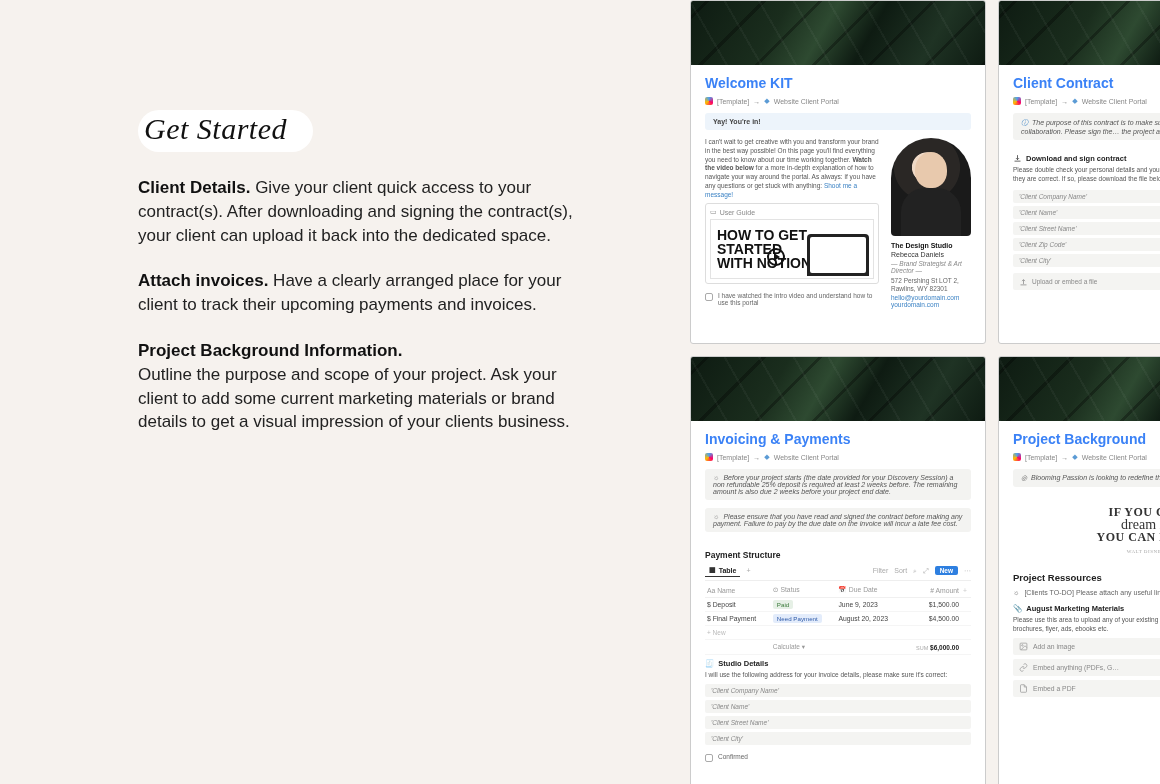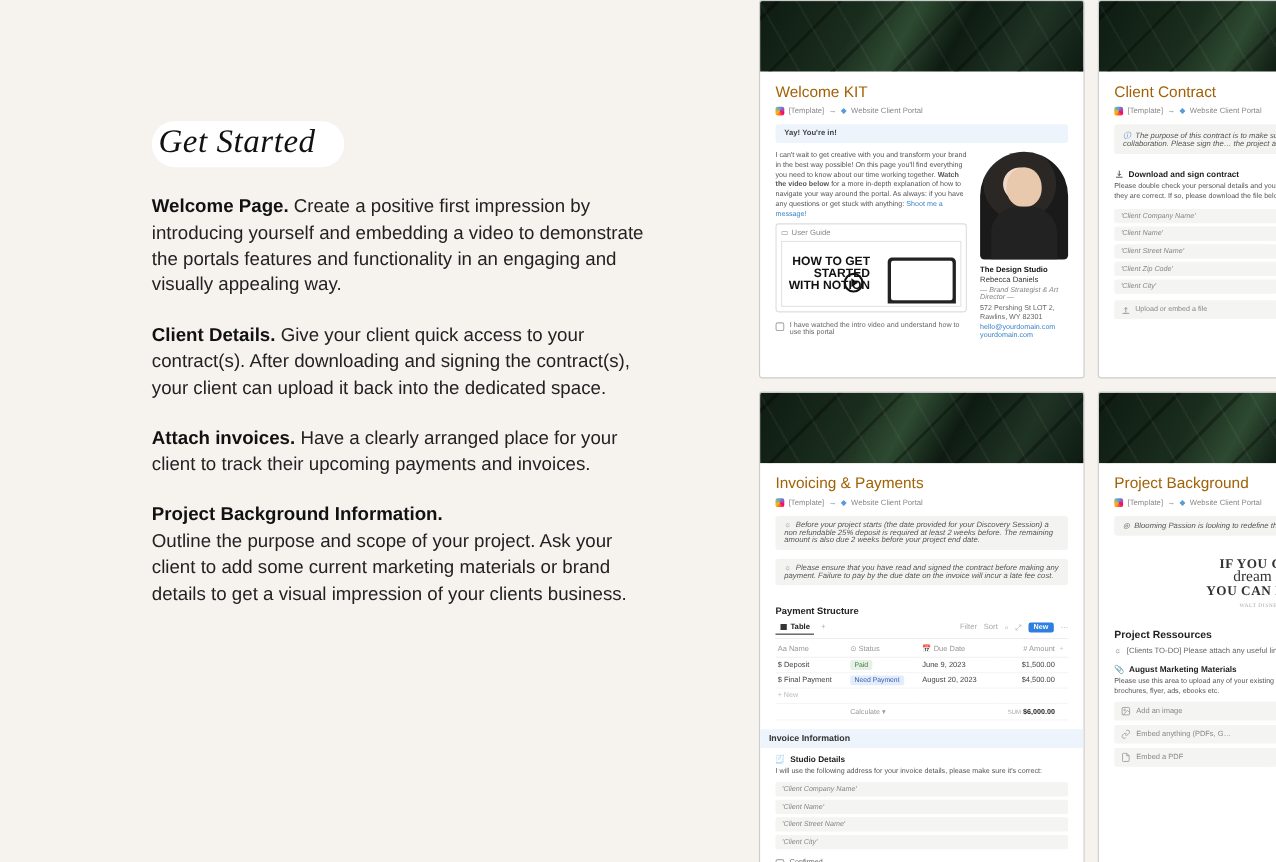--- a/index.html
+++ b/index.html
@@ -62,32 +62,32 @@
     position:relative;
   }
   .banner::after{
     content:"";
     position:absolute;inset:0;
     background:
      repeating-linear-gradient(60deg, rgba(255,255,255,.04) 0 2px, transparent 2px 30px),
      repeating-linear-gradient(-45deg, rgba(0,0,0,.3) 0 3px, transparent 3px 40px);
   }
   .card-body { padding:10px 14px; flex:1; overflow:hidden; }
-  .card h2 { font-size:14px; font-weight:400; color:#a16207; margin-bottom:6px; }
+  .card h2 { font-size:14px; font-weight:700; color:#3b82f6; margin-bottom:6px; }
   .crumb { font-size:7px; color:#888; margin-bottom:8px; display:flex; align-items:center; gap:4px; }
   .crumb .ic { width:8px;height:8px;background:conic-gradient(#4aa3f0,#f06,#fb0,#4aa3f0);border-radius:2px; }
   .crumb .diamond{color:#5b9bd5;}
   .callout { background:#edf4fb; border-radius:3px; padding:5px 8px; font-size:7px; color:#444; margin-bottom:8px; font-weight:600; }
   .callout.plain{background:#f3f3f1;font-weight:400;font-style:italic;color:#555;}
   .small { font-size:6.5px;color:#555;line-height:1.35; margin-bottom:4px;}
   .columns { display:flex; gap:12px; }
   .vid-box{border:1px solid #ddd;border-radius:3px;padding:4px;flex:1;}
   .vid-title{font-size:7px;color:#888;margin-bottom:3px;display:flex;align-items:center;gap:3px;}
   .vid-thumb{height:60px;background:#fff;border:1px solid #e3e3e3;display:flex;align-items:center;justify-content:flex-start;position:relative;}
-  .vid-thumb .txt{font-size:11px;font-weight:800;line-height:1;margin-left:6px;color:#111;text-align:right;}
+  .vid-thumb .txt{font-size:14px;font-weight:800;line-height:1;margin-left:6px;color:#111;}
   .play{width:18px;height:18px;border-radius:50%;border:2px solid #111;display:flex;align-items:center;justify-content:center;position:absolute;left:56px;top:28px;}
   .play::after{content:"";border-left:6px solid #111;border-top:4px solid transparent;border-bottom:4px solid transparent;margin-left:2px;}
   .laptop{position:absolute;right:4px;bottom:2px;width:62px;height:42px;background:#222;border-radius:4px 4px 0 0;}
   .laptop::after{content:"";position:absolute;inset:3px;background:#fff;border-radius:2px;}
   .check-row{display:flex;gap:5px;align-items:flex-start;margin-top:8px;font-size:6.5px;color:#666;}
   .chk{width:8px;height:8px;border:1px solid #aaa;border-radius:2px;flex-shrink:0;margin-top:1px;}
   .portrait-wrap{width:80px;flex-shrink:0;}
   .portrait{width:80px;height:98px;background:radial-gradient(circle at 45% 30%, #efd9c6 0 18%, #2a2725 19% 40%, #1a1a1a 41% 100%);border-radius:40px 40px 4px 4px;margin-bottom:6px;position:relative;overflow:hidden;}
   .portrait::after{content:"";position:absolute;bottom:0;left:10px;right:10px;height:48px;background:#222;border-radius:24px 24px 0 0;}
   .portrait::before{content:"";position:absolute;top:14px;left:24px;width:32px;height:36px;background:#e8c9ad;border-radius:50% 50% 45% 45%;}
@@ -127,21 +127,20 @@
   a.inline{color:#3b82c4;}
 </style>
 </head>
 <body>
 
 <div class="left-col">
   <div class="pill">
     <span>Get Started</span>
   </div>
   <div class="body-text">
-    <p><b>Welcome Page.</b><span> Create a positive first impression by introducing yourself and embedding a video to demonstrate the portals features and functionality in an engaging and visually appealing way.</span></p>
     <p><b>Client Details.</b><span> Give your client quick access to your contract(s). After downloading and signing the contract(s), your client can upload it back into the dedicated space.</span></p>
     <p><b>Attach invoices.</b><span> Have a clearly arranged place for your client to track their upcoming payments and invoices.</span></p>
     <p><b>Project Background Information.</b><span style="white-space:pre-line">
 Outline the purpose and scope of your project. Ask your client to add some current marketing materials or brand details to get a visual impression of your clients business.</span></p>
   </div>
 </div>
 
 <div class="right-col">
 
   <div class="card">
@@ -296,21 +295,20 @@
           <tr class="sumrow">
               <td></td>
               <td>Calculate ▾</td>
               <td></td>
               <td style="text-align:right"><span style="font-size:5.5px;color:#aaa">SUM</span> <span class="amt">$6,000.00</span></td>
               <td></td>
             </tr>
         </tbody>
       </table>
 
-      <div class="sect-title">Invoice Information</div>
       <div class="dl-head" style="margin-top:4px">
         <span>🧾</span>
           <span>Studio Details</span>
       </div>
       <p class="small">I will use the following address for your invoice details, please make sure it's correct:</p>
       <div class="grey-row">'Client Company Name'</div>
       <div class="grey-row">'Client Name'</div>
       <div class="grey-row">'Client Street Name'</div>
       <div class="grey-row">'Client City'</div>
       <div class="check-row">

